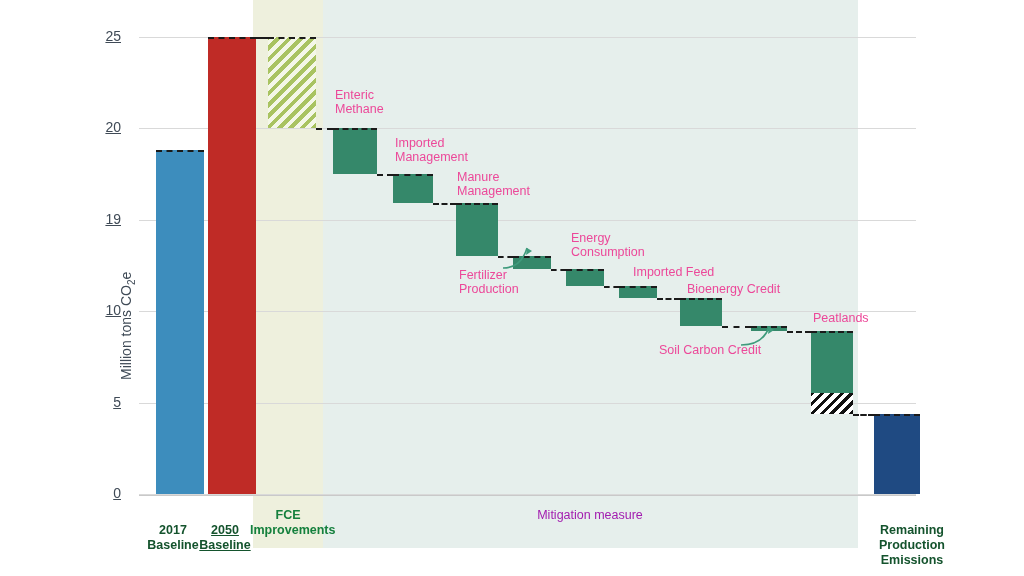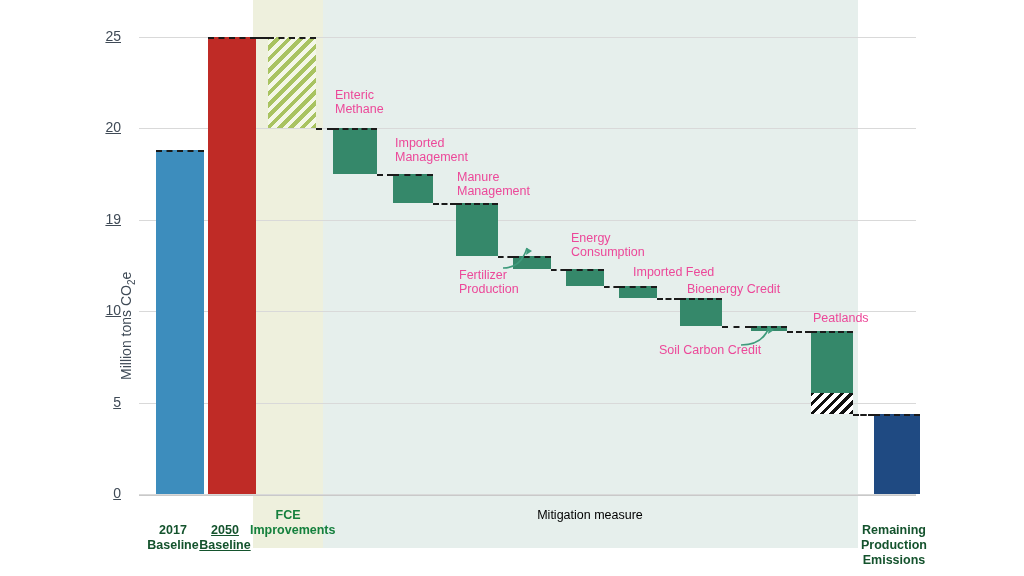--- a/index.html
+++ b/index.html
@@ -75,21 +75,21 @@
   
   #cat-axis-line {
     position:absolute; height:1px; background:#c9c9c9;
   }
   .cat-label {
     position:absolute; text-align:center;
     font-size:12.5px; line-height:15px; white-space:pre-line;
   }
   .cat-dark { color:#14532d; font-weight:bold;margin-top:15px; }
   .cat-olive { color:#15803d; font-weight:bold; }
-  .cat-green { color:#000000; }
+  .cat-green { color:#a21caf; }
 
   .arrow-svg { position:absolute; overflow:visible; }
 </style>
 </head>
 <body>
 
 <div id="chart-root">
 
   <div class="band band-fce" id="band-fce" style="left: 253px; top: 0px; width: 70px; height: 548px;"></div>
   <div class="band band-mit" id="band-mit" style="left: 323px; top: 0px; width: 535px; height: 548px;"></div>
@@ -175,18 +175,18 @@
 
   <div id="cat-axis-line" style="left: 139px; width: 777px; top: 495px;"></div>
   <div id="cat-axis">
       <div class="cat-label cat-dark" style="left: 143px; top: 508px; width: 60px;">2017
 Baseline</div>
       <div class="cat-label cat-dark" style="left: 195px; top: 508px; width: 60px; text-decoration: underline;">2050
 Baseline</div>
       <div class="cat-label cat-olive" style="left: 250px; top: 508px; width: 76px;">FCE
 Improvements</div>
       <div class="cat-label cat-green" style="left: 490px; top: 508px; width: 200px;">Mitigation measure</div>
-      <div class="cat-label cat-dark" style="left: 858px; top: 508px; width: 72px;">Remaining
+      <div class="cat-label cat-dark" style="left: 876px; top: 508px; width: 72px;">Remaining
 Production
 Emissions</div>
     </div>
 
 </div>
 
 </body></html>

